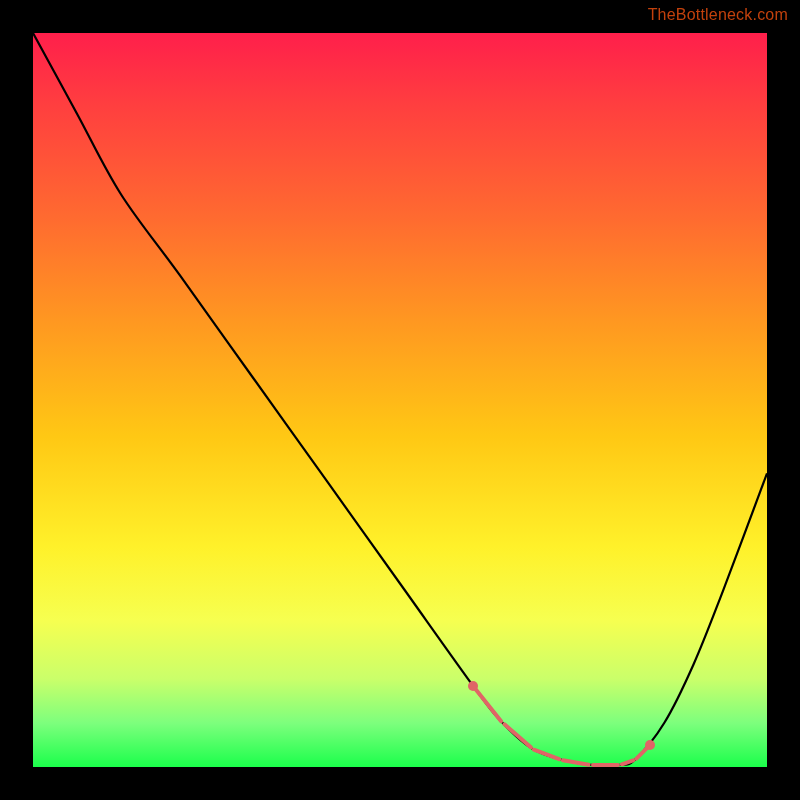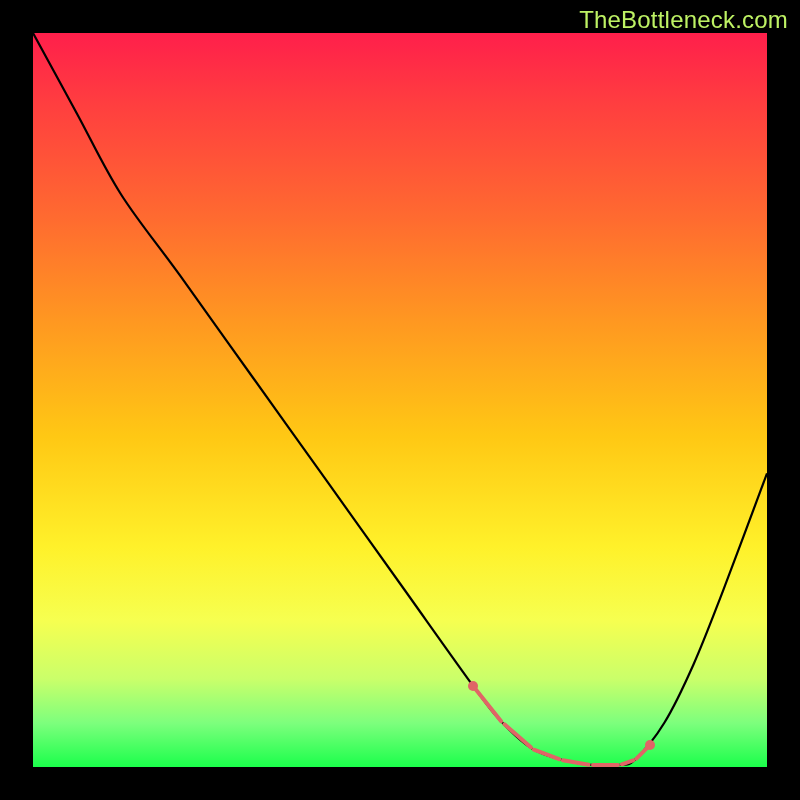--- a/index.html
+++ b/index.html
@@ -42,22 +42,22 @@
     left: 0;
     top: 0;
     width: 734px;
     height: 734px;
     overflow: visible;
   }
   .watermark {
     position: absolute;
     top: 6px;
     right: 12px;
-    color: #bef264;
-    font-size: 24px;
+    color: #c2410c;
+    font-size: 16px;
     letter-spacing: 0.2px;
   }
   .marker {
     position: absolute;
     width: 10px;
     height: 10px;
     border-radius: 50%;
     background: #e06666;
     transform: translate(-50%, -50%);
   }

